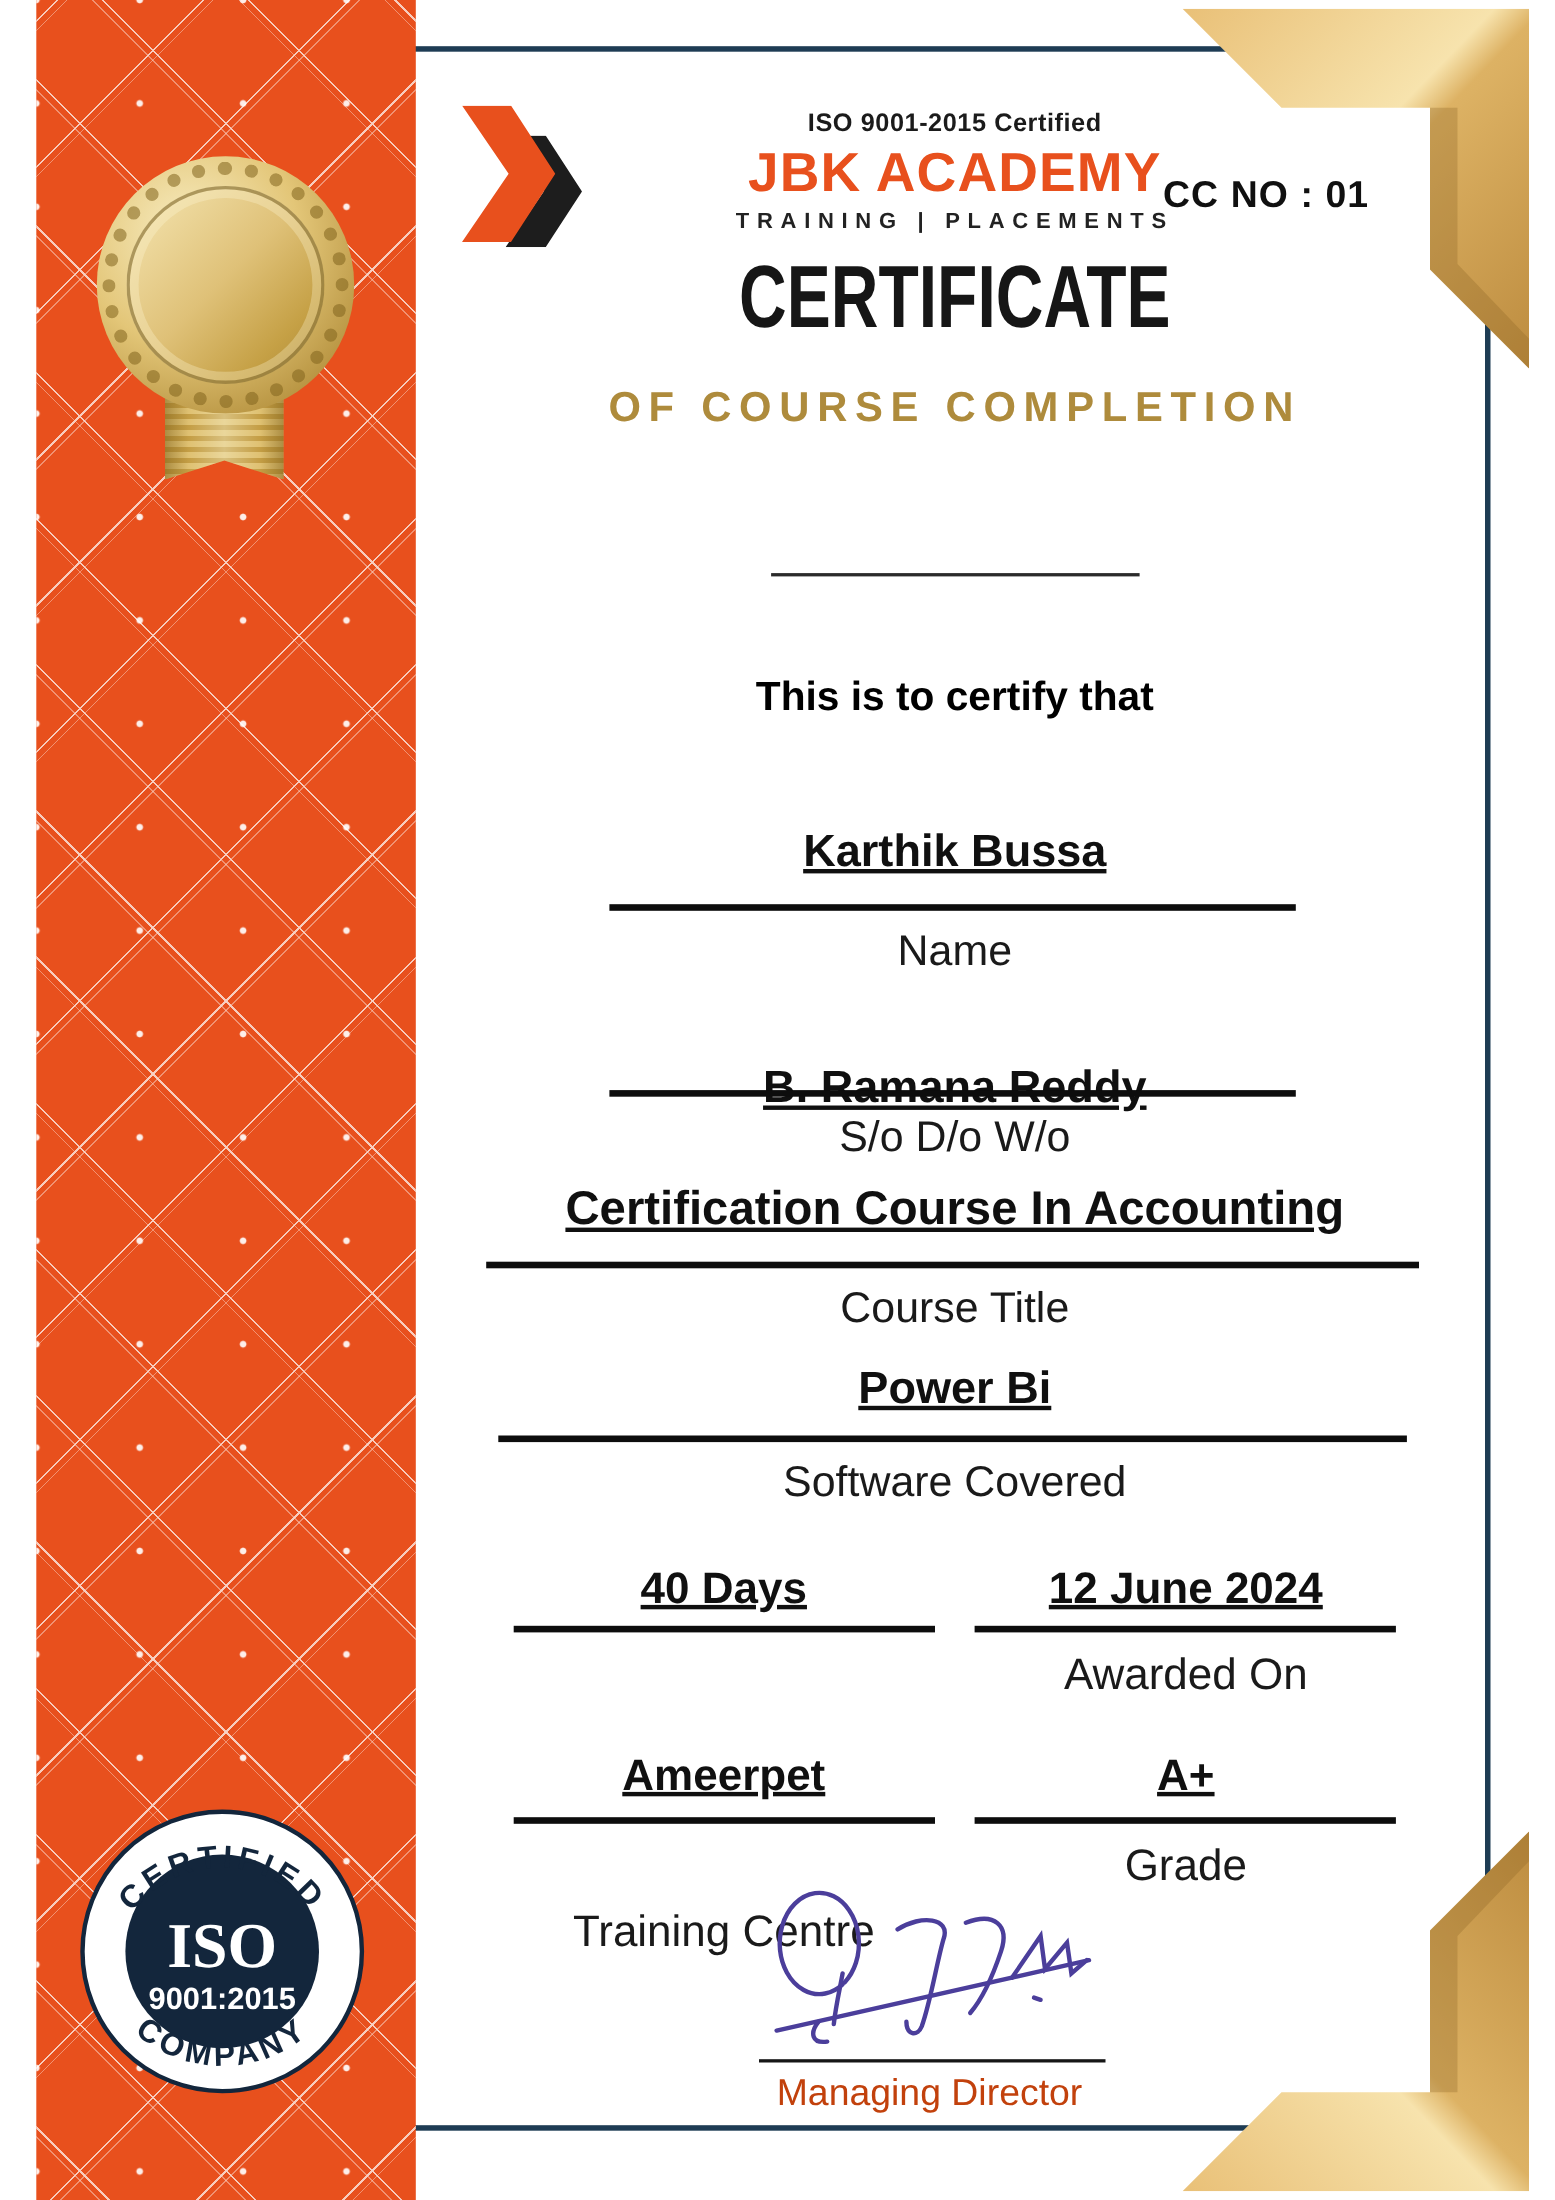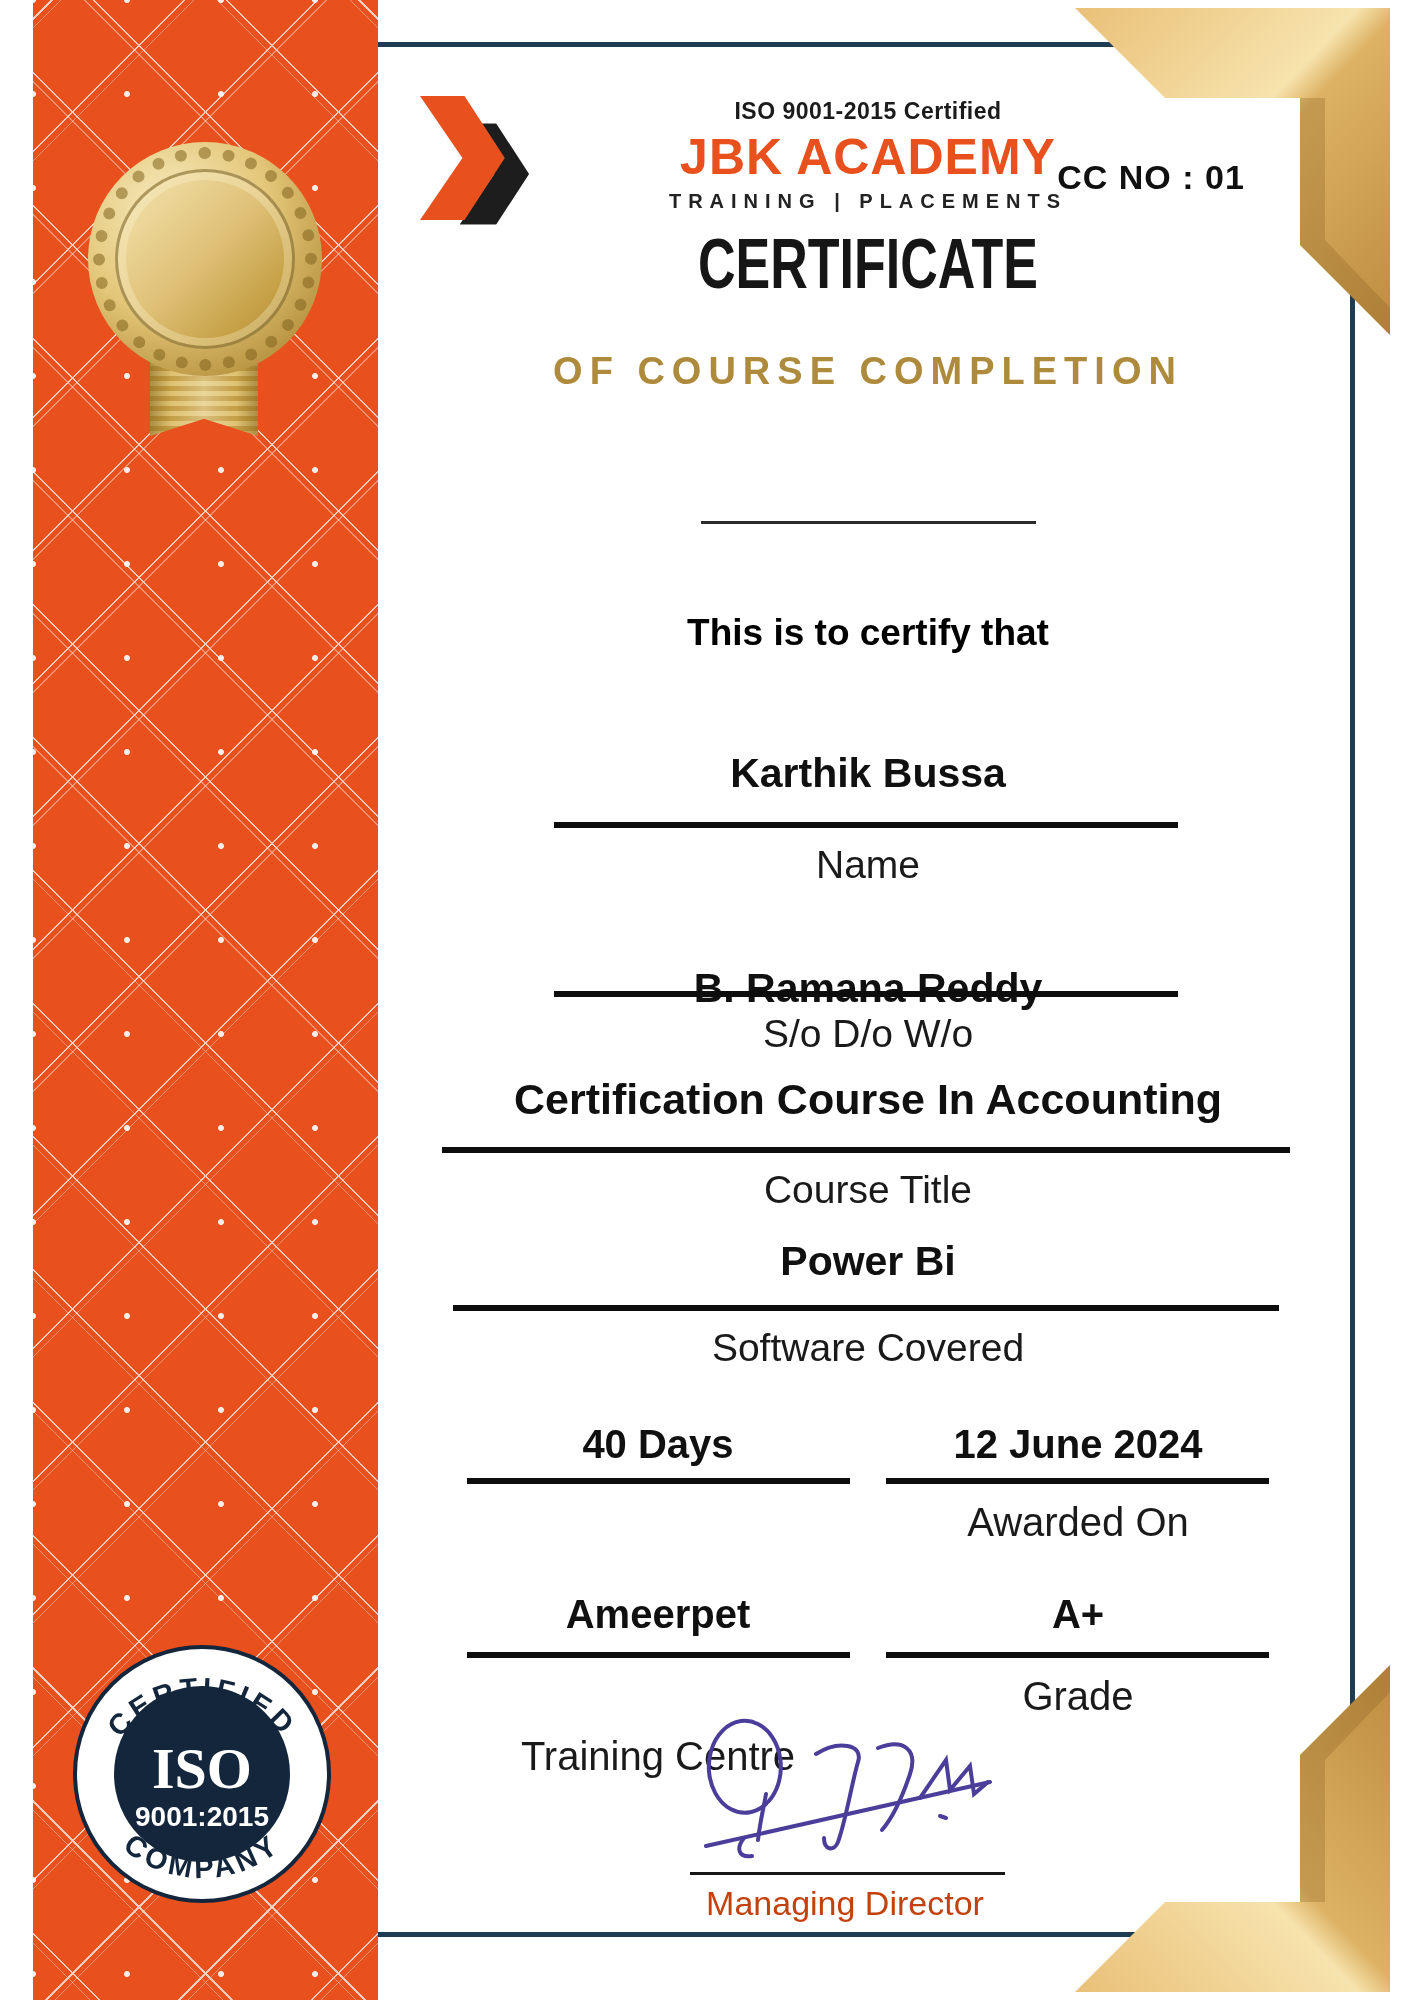--- a/index.html
+++ b/index.html
@@ -51,28 +51,28 @@
   .ccno{position:absolute;left:1021px;top:158px;width:260px;text-align:center;
         font-size:34px;font-weight:800;color:#101010;letter-spacing:1px;}
   .chevrons{position:absolute;left:420px;top:96px;width:106px;height:124px;}
   .chev{position:absolute;inset:0;}
   .chev.black{background:#1d1d1d;transform:translate(30px,16px) scale(.82);
     clip-path:polygon(0 0,42% 0,80% 50%,42% 100%,0 100%,40% 50%);}
   .chev.orange{background:#e8501d;
     clip-path:polygon(0 0,42% 0,80% 50%,42% 100%,0 100%,40% 50%);}
 
   
-  .cert-title{top:224px;font-weight:800;font-size:52px;letter-spacing:0px;color:#161616;}
+  .cert-title{top:224px;font-weight:800;font-size:60px;letter-spacing:0px;color:#161616;}
   .cert-title span{display:inline-block;transform:scaleY(1.34);transform-origin:top center;}
   .subtitle{top:350px;font-size:38px;font-weight:800;letter-spacing:7px;color:#ae8b3c;}
   .divider{position:absolute;left:701px;top:521px;width:335px;height:3px;background:#2b2b2b;}
   .intro{top:612px;font-size:37px;font-weight:700;color:#000000;}
 
   
-  .value{font-weight:700;color:#101010;font-size:41px;}
+  .value{font-weight:700;color:#101010;font-size:41px;text-decoration:underline;}
   .label{font-weight:400;color:#1a1a1a;font-size:39px;}
   .rule{position:absolute;height:6px;background:#0d0d0d;}
   .rule.thin{height:3px;background:#161616;}
 
   
   .sig{position:absolute;left:688px;top:1712px;width:330px;height:152px;}
   .md-label{position:absolute;left:560px;top:1884px;width:570px;text-align:center;
             font-size:34px;font-weight:400;color:#c2410c;}
 
   

